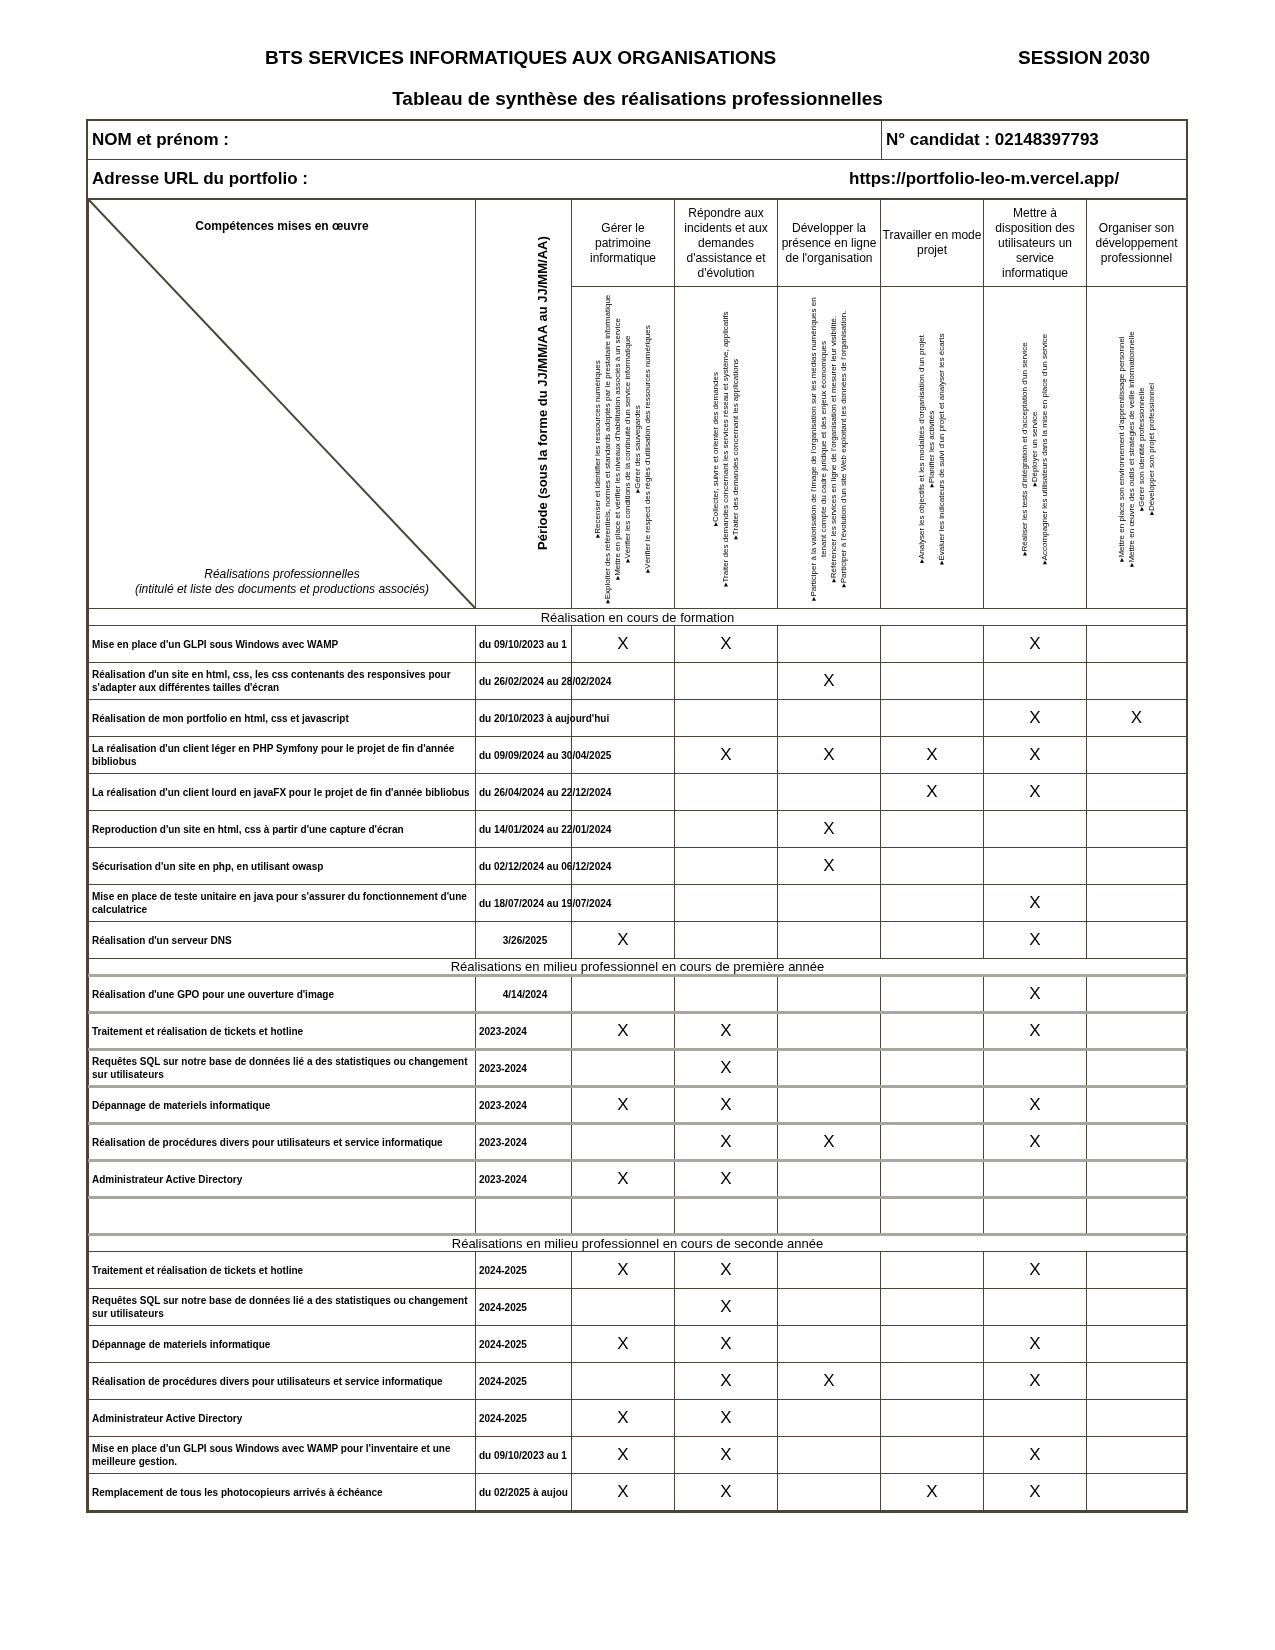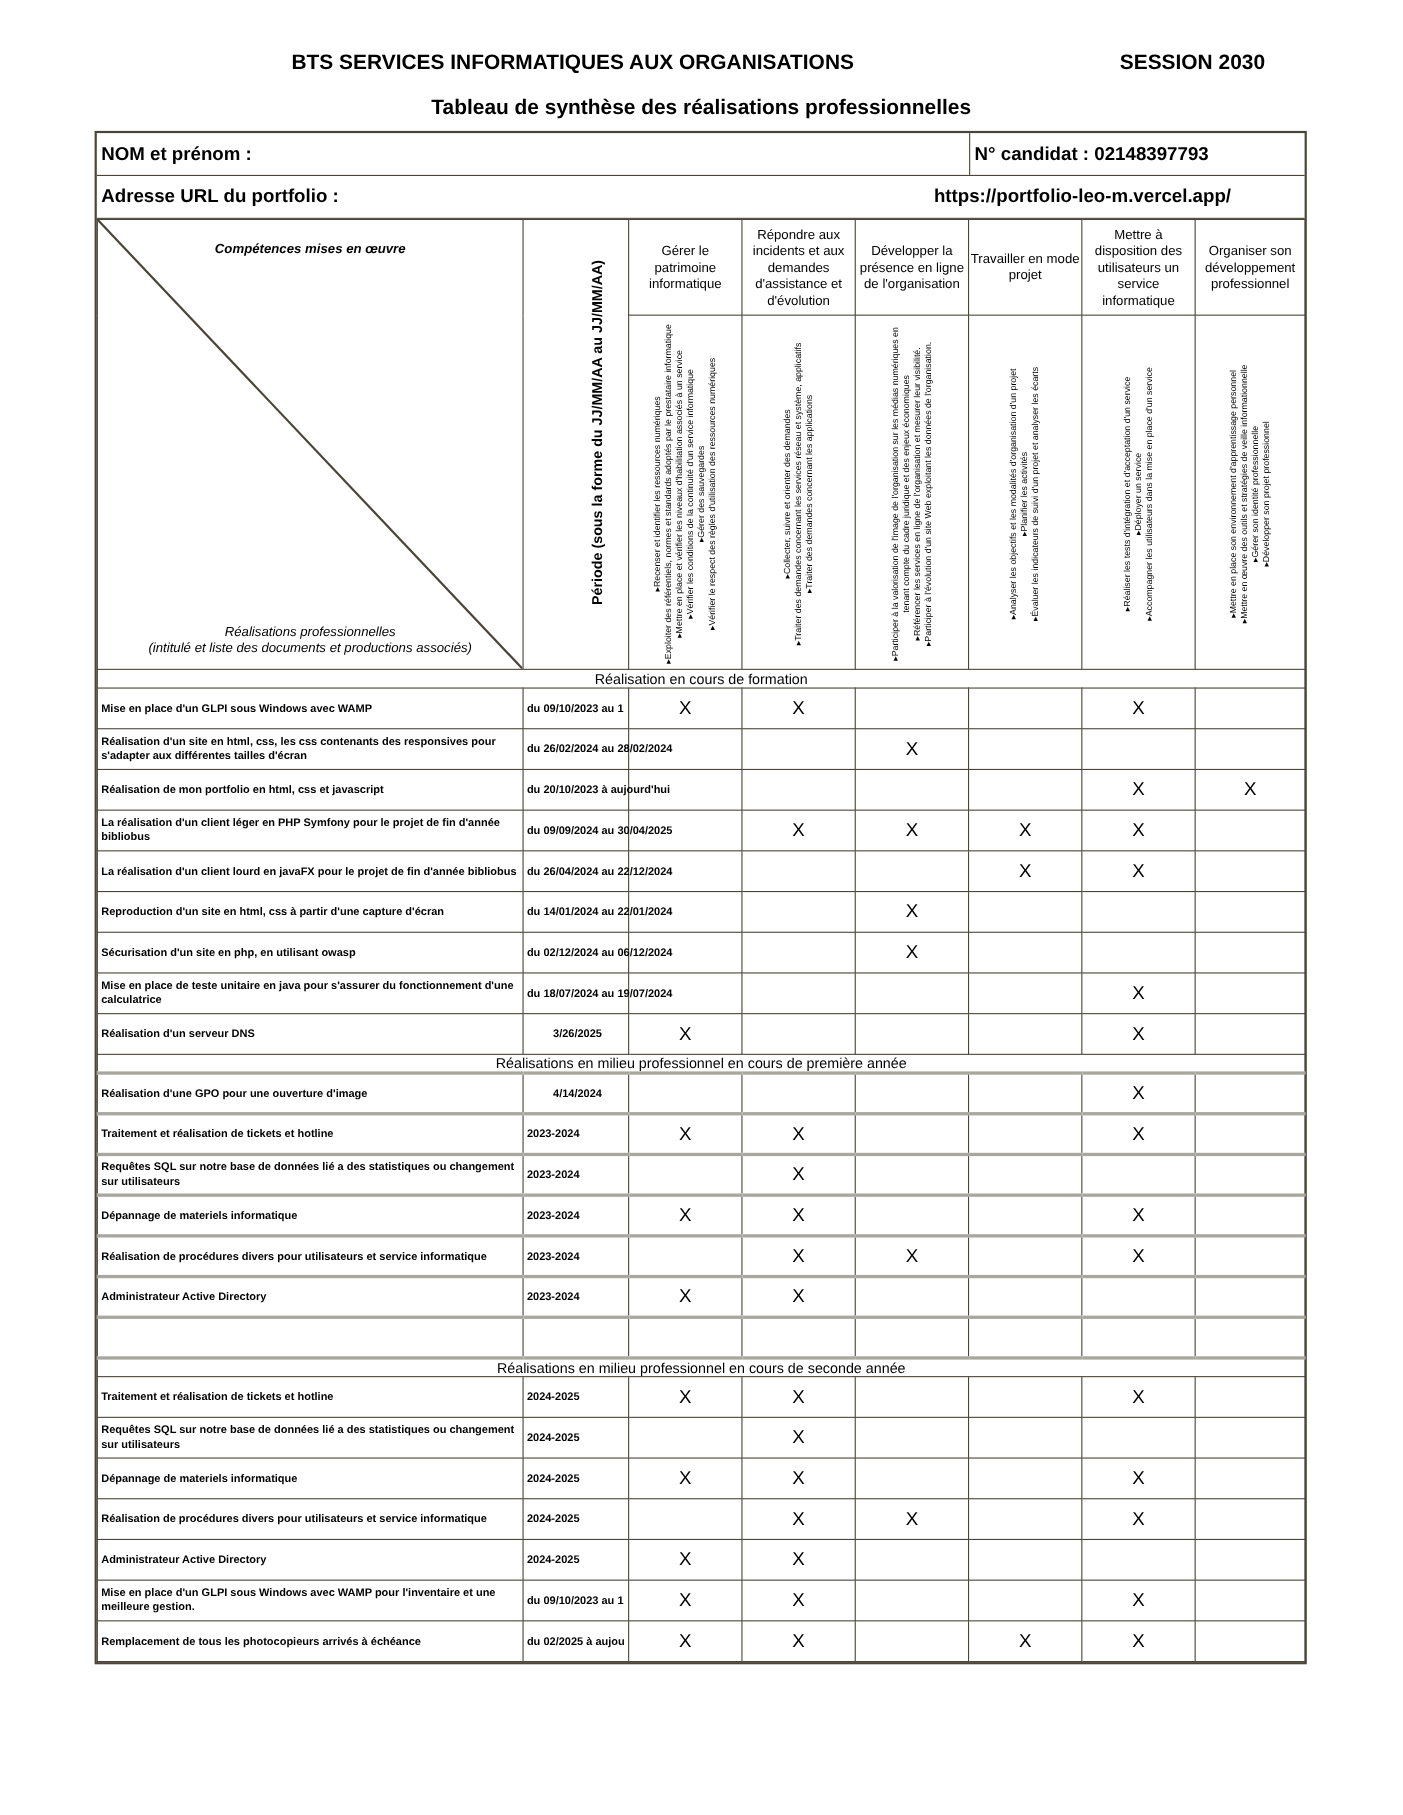--- a/index.html
+++ b/index.html
@@ -11,21 +11,21 @@
     .frame { position: absolute; left: 86px; top: 119px; width: 1102px; border: 2px solid #4a4538; box-sizing: border-box; }
     .info-row { position: relative; height: 39px; border-bottom: 1px solid #4a4538; box-sizing: border-box; font-weight: bold; font-size: 17px; }
     .info-row .lbl { position: absolute; left: 4px; top: 9px; }
     .info-row .right { position: absolute; left: 793px; top: 0; height: 38px; border-left: 1px solid #4a4538; padding-left: 4px; box-sizing: border-box; width: 309px; }
     .info-row .right span { position: absolute; top: 9px; }
     .url { position: absolute; left: 728px; top: 9px; margin-left: 33px; }
     table.grid { border-collapse: collapse; width: 1098px; table-layout: fixed; }
     table.grid td { border: 1px solid #4a4538; padding: 0; box-sizing: border-box; }
     .hdr-diag { position: relative; height: 408px; }
     .hdr-diag svg { position: absolute; left: 0; top: 0; }
-    .diag-top { position: absolute; top: 19px; width: 100%; text-align: center; font-style: italic; font-weight: bold; font-size: 12px; }
+    .diag-top { position: absolute; top: 19px; width: 100%; text-align: center; font-weight: bold; font-size: 12px; }
     .diag-bottom { position: absolute; top: 367px; width: 100%; text-align: center; font-style: italic; font-weight: normal; font-size: 12px; line-height: 15px; }
     .period-hdr { position: relative; height: 408px; }
     .vert { position: absolute; left: 50%; bottom: 6px; transform-origin: left bottom; transform: rotate(-90deg); white-space: nowrap; }
     .period-hdr .vert { font-weight: bold; font-size: 13px; left: 60px; bottom: 58px; transform: rotate(-90deg) translateY(14px); }
     .comp-title { height: 87px; text-align: center; font-weight: normal; font-size: 12px; line-height: 15px; vertical-align: middle; }
     .comp-detail { height: 321px; position: relative; vertical-align: bottom; }
     .comp-detail .box { position: relative; width: 100%; height: 318px; overflow: hidden; }
     .comp-detail .rot { position: absolute; left: 50%; bottom: 4px; width: 310px; transform-origin: 0 100%; transform: rotate(-90deg) translateY(50%); font-size: 8px; line-height: 10px; text-align: center; }
     .comp-detail .rot div { white-space: normal; }
     .section-row td { height: 17px; text-align: center; font-weight: normal; font-size: 13px; }

